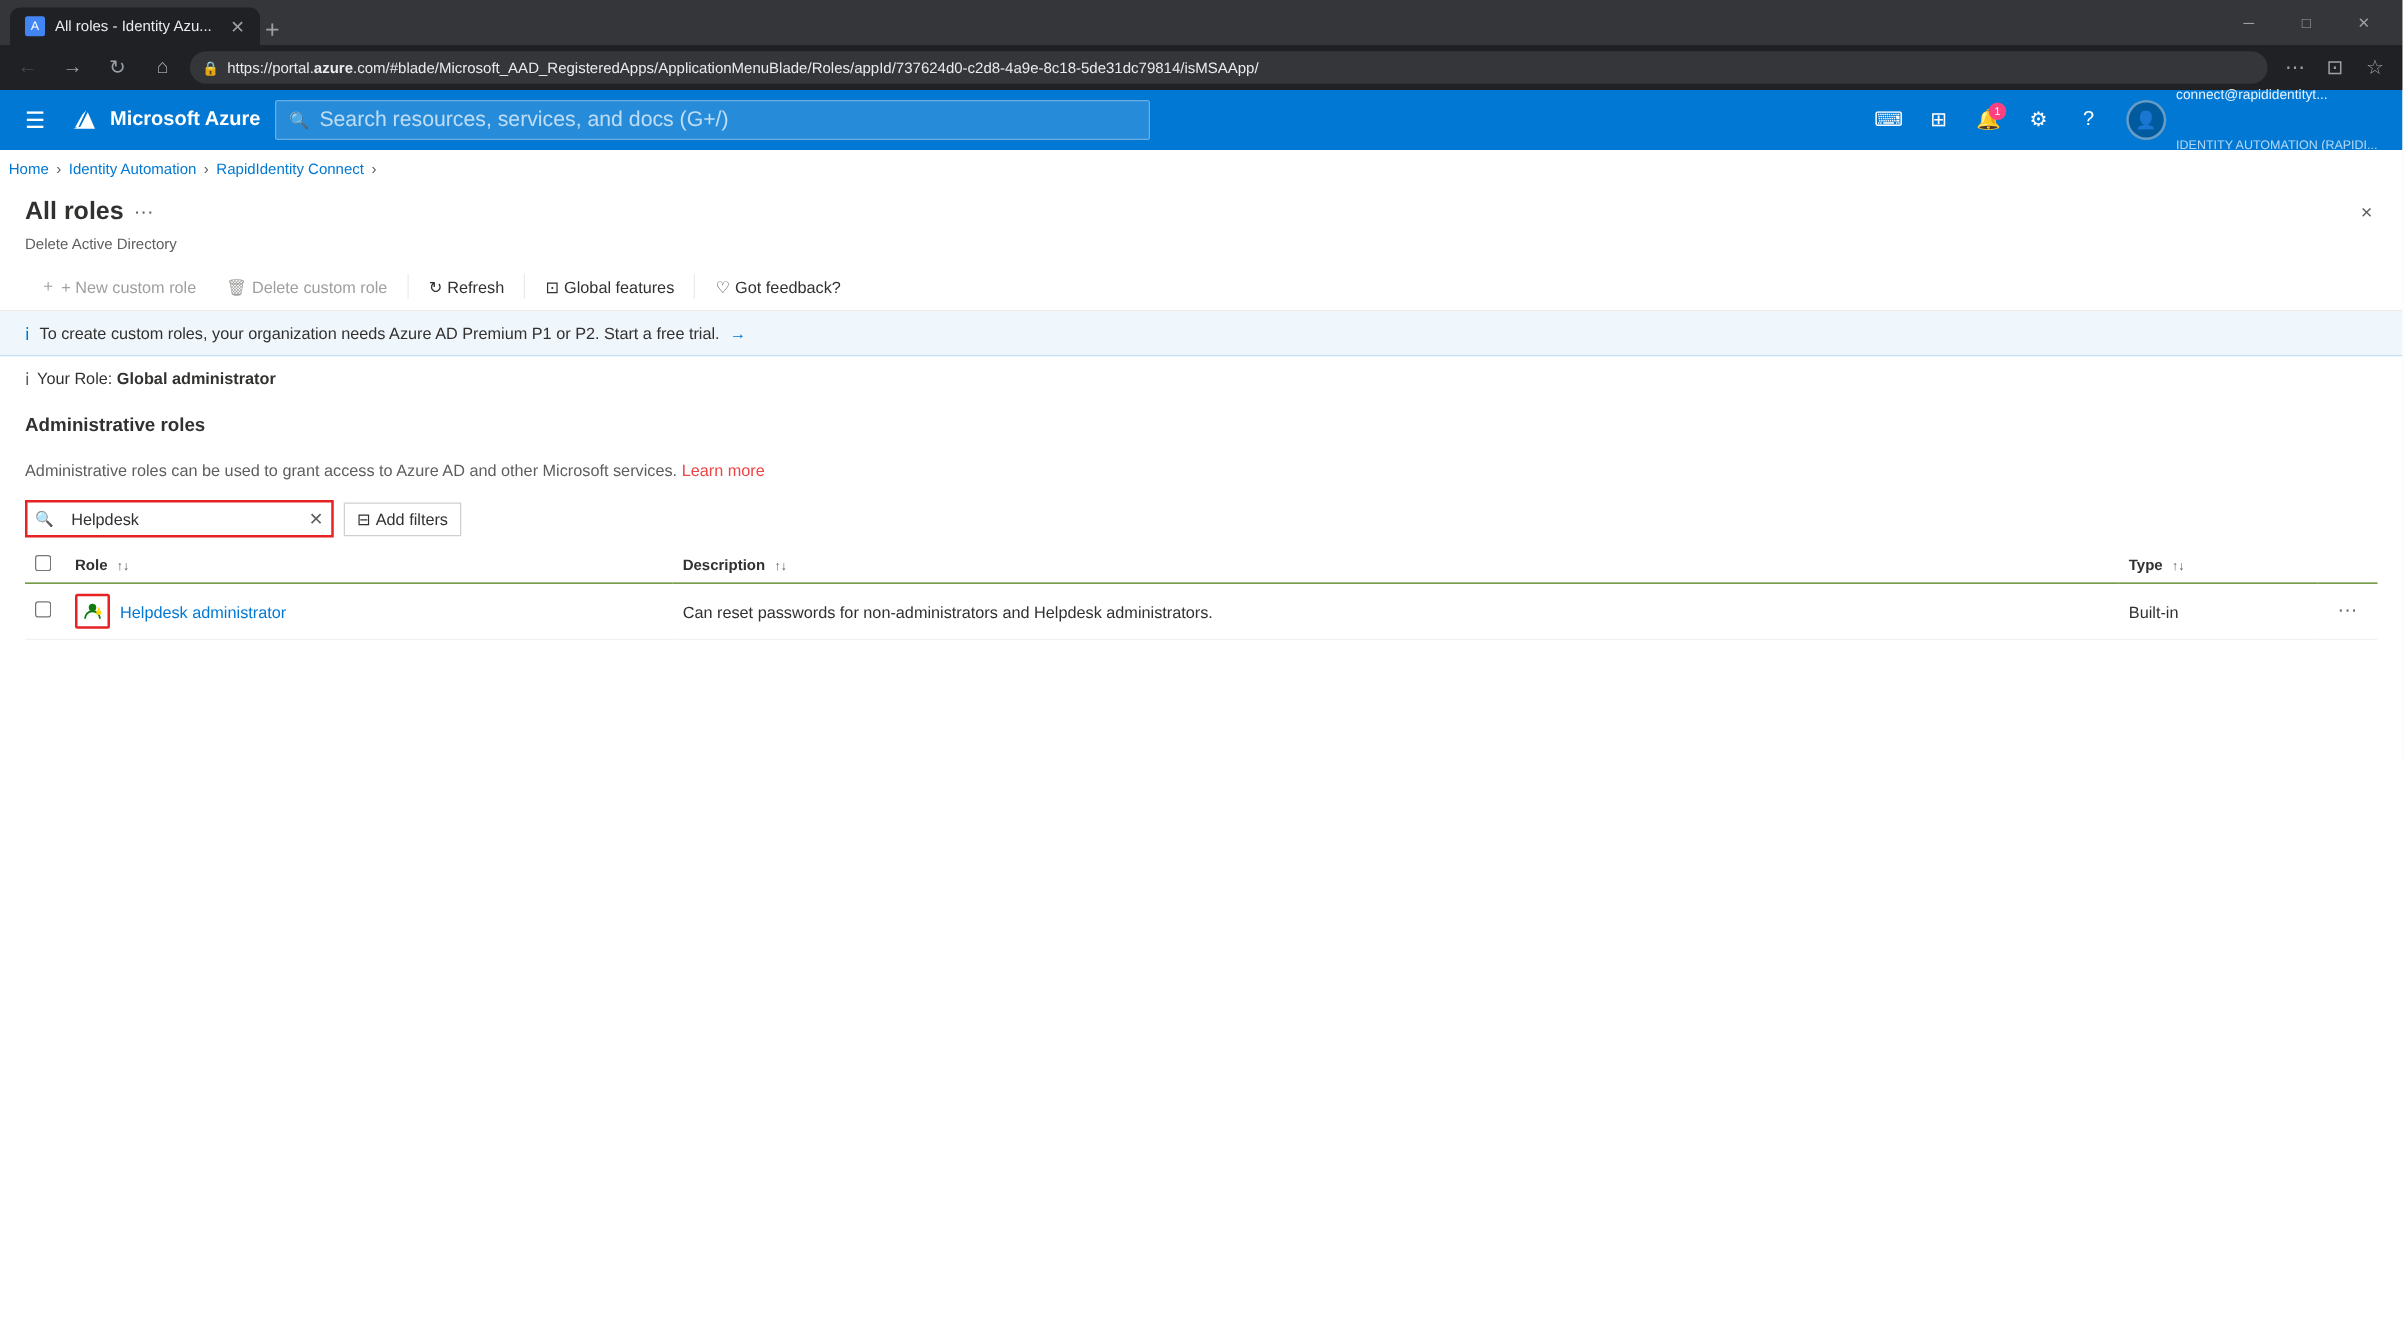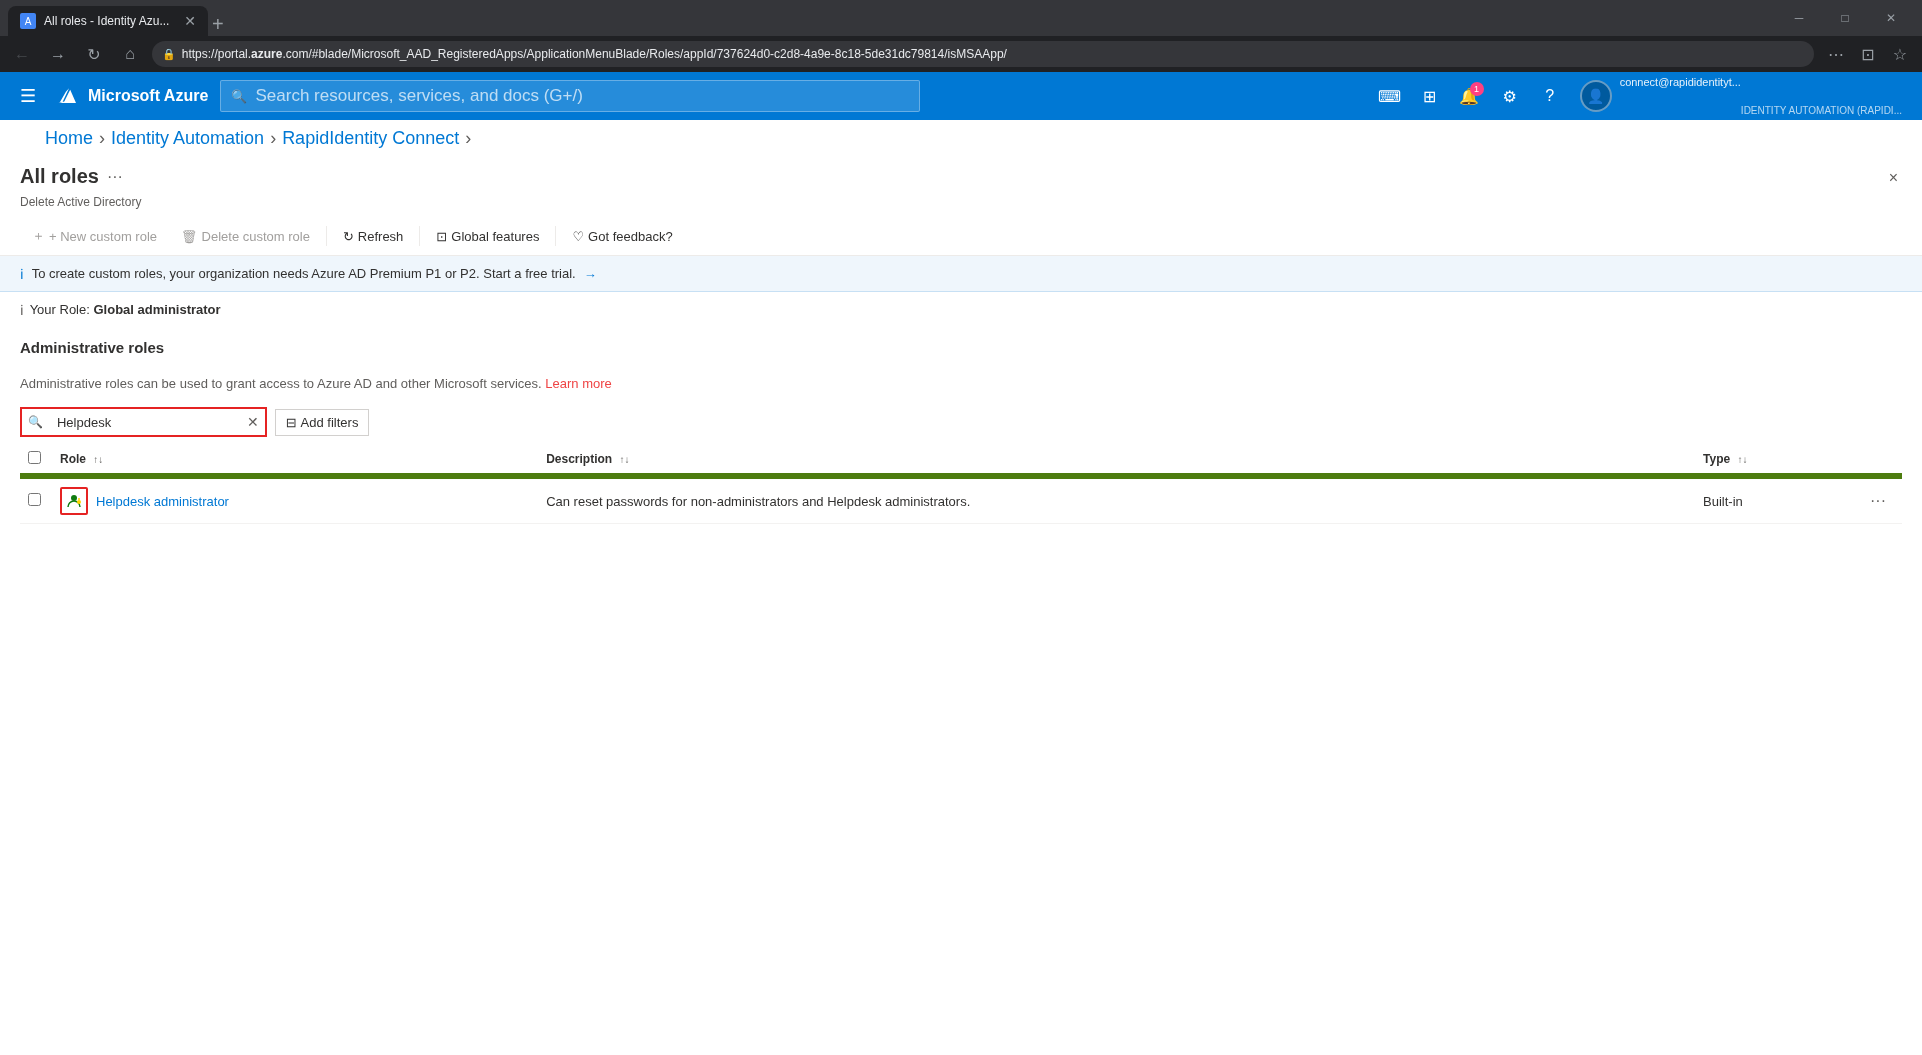--- a/index.html
+++ b/index.html
@@ -30,32 +30,32 @@
     .azure-logo { color: white; font-size: 16px; font-weight: 600; display: flex; align-items: center; gap: 8px; }
     .azure-logo svg { width: 24px; height: 24px; }
     .search-bar { flex: 1; max-width: 700px; height: 32px; background: rgba(255,255,255,0.15); border: 1px solid rgba(255,255,255,0.3); border-radius: 2px; display: flex; align-items: center; padding: 0 10px; gap: 8px; color: rgba(255,255,255,0.8); font-size: 13px; }
     .search-bar input { background: transparent; border: none; outline: none; color: rgba(255,255,255,0.9); font-size: 17px; flex: 1; }
     .search-bar input::placeholder { color: rgba(255,255,255,0.7); }
     .nav-icons { margin-left: auto; display: flex; align-items: center; gap: 4px; }
     .nav-icon-btn { color: white; width: 36px; height: 36px; display: flex; align-items: center; justify-content: center; cursor: pointer; font-size: 16px; border-radius: 2px; position: relative; }
     .nav-badge { position: absolute; top: 4px; right: 4px; background: #ff4081; color: white; font-size: 9px; width: 14px; height: 14px; border-radius: 50%; display: flex; align-items: center; justify-content: center; }
     .user-profile { display: flex; align-items: center; gap: 8px; color: white; cursor: pointer; padding: 0 8px; height: 48px; }
     .user-avatar { width: 32px; height: 32px; border-radius: 50%; background: #005a9e; display: flex; align-items: center; justify-content: center; font-size: 14px; color: white; border: 2px solid rgba(255,255,255,0.4); }
-    .user-info { display: flex; flex-direction: row; }
+    .user-info { display: flex; flex-direction: column; }
     .user-email { font-size: 11px; color: rgba(255,255,255,0.9); }
     .user-org { font-size: 10px; color: rgba(255,255,255,0.7); text-transform: uppercase; margin-top: 29px; }
 
     
     .main-content { display: flex; flex: 1; overflow: hidden; }
 
     
     .blade-container { flex: 1; background: white; display: flex; flex-direction: column; overflow: hidden; }
 
     
-    .breadcrumb { padding: 8px 7px; font-size: 18px; color: #605e5c; display: flex; align-items: center; gap: 6px; flex-shrink: 0; margin-left: 38px; }
+    .breadcrumb { padding: 8px 7px; font-size: 12px; color: #605e5c; display: flex; align-items: center; gap: 6px; flex-shrink: 0; }
     .breadcrumb a { color: #0078d4; text-decoration: none; cursor: pointer; }
     .breadcrumb-sep { color: #605e5c; }
 
     
     .page-header { padding: 8px 20px 4px; flex-shrink: 0; display: flex; align-items: flex-start; justify-content: space-between; }
     .page-title-area { display: flex; align-items: center; gap: 8px; }
     .page-title { font-size: 20px; font-weight: 600; color: #323130; }
     .page-title-more { color: #605e5c; font-size: 16px; cursor: pointer; }
     .page-subtitle { font-size: 12px; color: #605e5c; padding: 0 20px 8px; }
     .close-btn { color: #605e5c; font-size: 16px; cursor: pointer; padding: 4px; }
@@ -85,21 +85,21 @@
     .filter-row { padding: 8px 20px; display: flex; align-items: center; gap: 8px; flex-shrink: 0; }
     .search-filter { display: flex; align-items: center; border: 2px solid #e52323; background: white; height: 30px; min-width: 240px; position: relative; }
     .search-filter input { border: none; outline: none; padding: 0 8px; font-size: 13px; flex: 1; color: #323130; }
     .search-filter-icon { color: #605e5c; font-size: 12px; padding: 0 6px; }
     .search-filter-clear { color: #605e5c; font-size: 14px; cursor: pointer; padding: 0 6px; }
     .add-filters-btn { display: flex; align-items: center; gap: 4px; padding: 5px 10px; color: #323130; font-size: 13px; cursor: pointer; border: 1px solid #d2d0ce; background: white; }
 
     
     .table-container { flex: 1; overflow: auto; padding: 0 20px; }
     table { width: 100%; border-collapse: collapse; }
-    thead tr { border-bottom: 6px solid #4d7c0f; }
+    thead tr { border-bottom: 1px solid #4d7c0f; }
     th { text-align: left; padding: 6px 8px; font-size: 12px; font-weight: 600; color: #323130; cursor: pointer; white-space: nowrap; }
     th .sort-icon { color: #605e5c; font-size: 10px; margin-left: 4px; }
     tbody tr { border-bottom: 1px solid #f3f2f1; }
     td { padding: 8px 8px; font-size: 13px; color: #323130; vertical-align: middle; }
     .checkbox-cell { width: 32px; }
     .checkbox-cell input[type="checkbox"] { cursor: pointer; }
     .role-name-cell { display: flex; align-items: center; gap: 8px; }
     .role-icon-img { width: 28px; height: 28px; border-radius: 2px; border: 2px solid #e52323; display: flex; align-items: center; justify-content: center; }
     .role-name-link { color: #0078d4; cursor: pointer; text-decoration: none; font-size: 13px; }
     .row-more-btn { color: #605e5c; cursor: pointer; font-size: 16px; padding: 4px 8px; }

